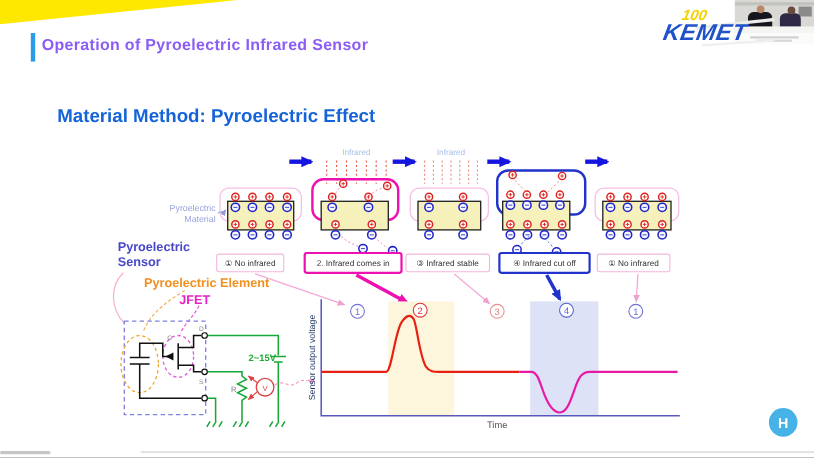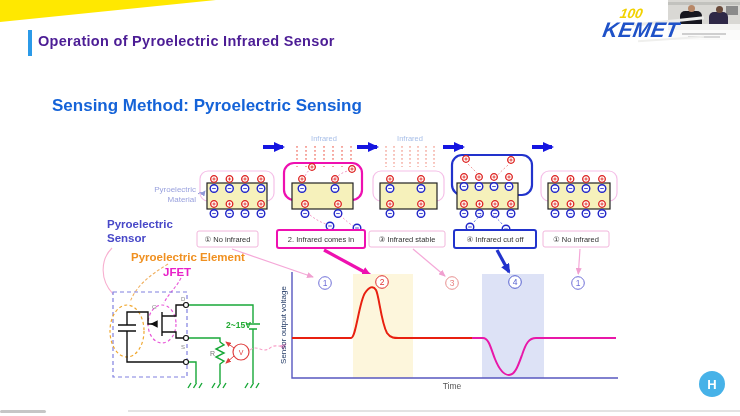--- a/index.html
+++ b/index.html
@@ -6,21 +6,21 @@
   *{box-sizing:border-box;}
   #slide{
     position:relative;width:740px;height:416px;background:#ffffff;overflow:hidden;
     font-family:"Liberation Sans",sans-serif;
   }
   .abs{position:absolute;}
   
   #wedge{left:0;top:0;width:216px;height:22px;background:#ffe800;
     clip-path:polygon(0 0,216px 0,0 22px);}
   #title-bar{left:28px;top:30px;width:4px;height:26px;background:#2b9ae8;}
-  #page-title{left:38px;top:33px;font-size:14.5px;font-weight:bold;color:#4c1d95;letter-spacing:.3px;text-align:center;}
+  #page-title{left:38px;top:33px;font-size:14.5px;font-weight:bold;color:#8b5cf6;letter-spacing:.3px;text-align:center;}
   #subtitle{left:52px;top:96px;font-size:17px;font-weight:800;color:#1563d8;}
   
   #logo{left:598px;top:4px;width:118px;height:46px;z-index:6;}
   #logo .swoosh{position:absolute;left:34px;top:16px;width:72px;height:3px;background:#ececea;transform:rotate(-6deg);}
   #logo .swoosh2{position:absolute;left:40px;top:34px;width:66px;height:2px;background:#efefed;transform:rotate(-4deg);}
   #logo-100{position:absolute;left:22px;top:2px;font-size:13.5px;font-weight:900;font-style:italic;color:#f2d200;transform:skewX(-10deg);}
   #logo-kemet{position:absolute;left:5px;top:14px;font-size:21px;font-weight:900;font-style:italic;color:#1f52c8;transform:skewX(-10deg);letter-spacing:.5px;}
   
   #webcam{left:668px;top:0;width:72px;height:40px;background:#d9d8d4;overflow:hidden;z-index:5;}
   #webcam .shelf{position:absolute;left:0;top:2px;width:72px;height:3px;background:#c2c2be;}
@@ -44,21 +44,21 @@
   text{font-family:"Liberation Sans",sans-serif;}
 </style>
 </head>
 <body>
 
 <div id="slide">
 
   <div id="wedge" class="abs"></div>
   <div id="title-bar" class="abs"></div>
   <div id="page-title" class="abs">Operation of Pyroelectric Infrared Sensor</div>
-  <div id="subtitle" class="abs">Sensing Method: Pyroelectric Sensing</div>
+  <div id="subtitle" class="abs">Material Method: Pyroelectric Effect</div>
 
   <div id="webcam" class="abs">
     <div class="shelf"></div>
     <div class="monitor"></div>
     <div class="torso1"></div>
     <div class="head1"></div>
     <div class="torso2"></div>
     <div class="head2"></div>
     <div class="table"></div>
     <div class="banner"></div>

